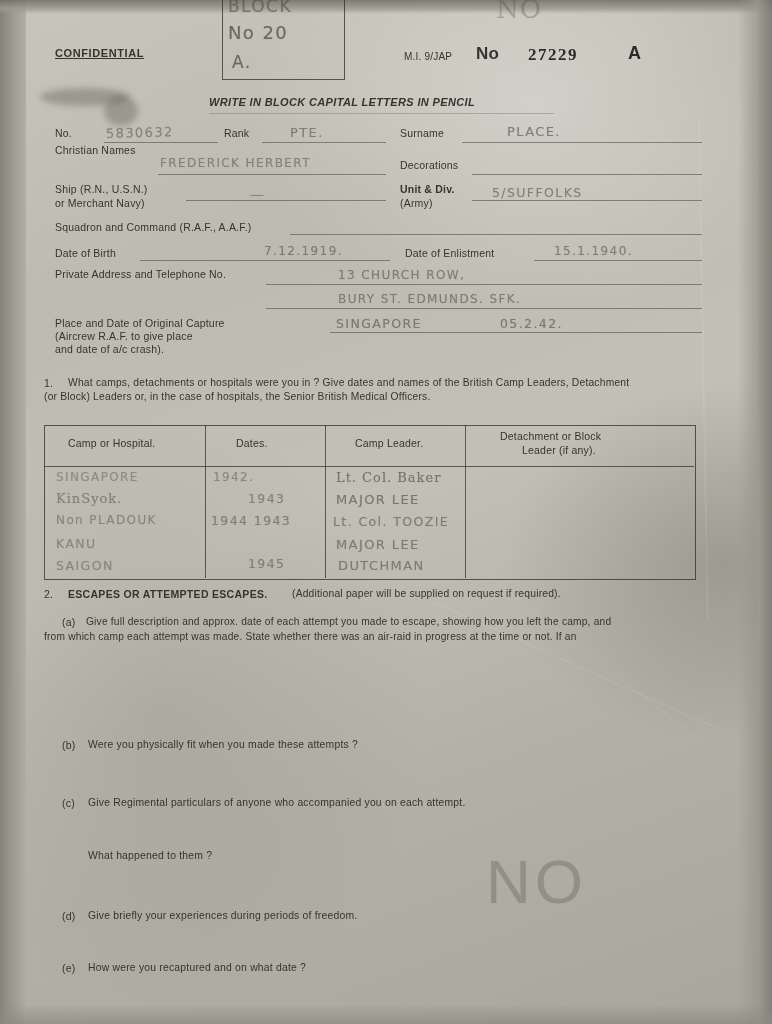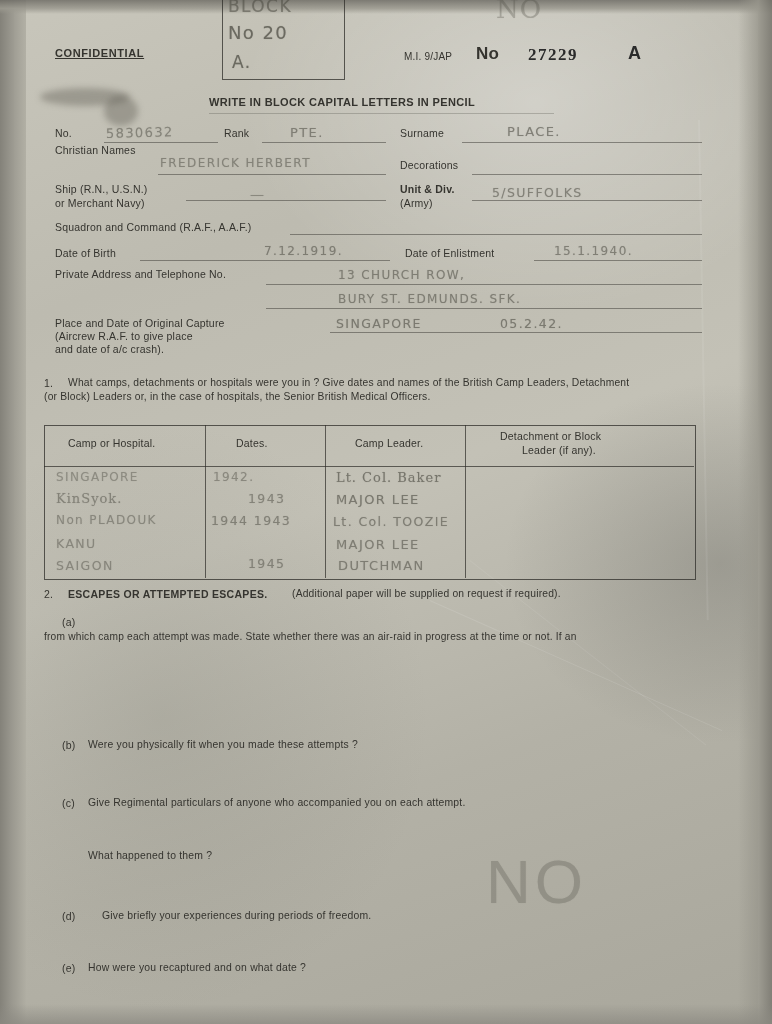--- a/index.html
+++ b/index.html
@@ -137,21 +137,21 @@
   <div class="box" style="left:222px; top:-6px; width:121px; height:84px;"></div>
   <div class="hw hw-b" style="left:228px; top:-4px; font-size:17px; opacity:.55;">BLOCK</div>
   <div class="hw hw-b" style="left:228px; top:22px; font-size:18px; opacity:.72;">No 20</div>
   <div class="hw hw-b" style="left:232px; top:52px; font-size:17px; opacity:.72;">A.</div>
 
   <div class="t lbl" style="left:404px; top:52px; font-size:10px;">M.I. 9/JAP</div>
   <div class="t lbl bold" style="left:476px; top:45px; font-size:17px;">No</div>
   <div class="t bold" style="left:528px; top:46px; font-size:17px; letter-spacing:1.5px; font-family:'Liberation Serif', serif;">27229</div>
   <div class="t bold" style="left:628px; top:44px; font-size:18px;">A</div>
 
-  <div class="t lbl bold" style="left:209px; top:97px; font-size:11px; letter-spacing:.35px;">WRITE IN BLOCK CAPITAL LETTERS IN PENCIL</div>
+  <div class="t lbl bold" style="left:209px; top:97px; font-size:11px; letter-spacing:.35px;font-style:italic;">WRITE IN BLOCK CAPITAL LETTERS IN PENCIL</div>
   <div class="rule" style="left:209px; top:113px; width:345px; height:1px; opacity:.5;"></div>
 
   <div class="t lbl" style="left:55px; top:128px;">No.</div>
   <div class="rule" style="left:104px; top:142px; width:114px;"></div>
   <div class="hw hw-b" style="left:106px; top:126px; font-size:13px; opacity:.5; transform:rotate(-1.5deg);">5830632</div>
 
   <div class="t lbl" style="left:224px; top:128px;">Rank</div>
   <div class="rule" style="left:262px; top:142px; width:124px;"></div>
   <div class="hw hw-b" style="left:290px; top:125px; font-size:13px; opacity:.55;">PTE.</div>
 
@@ -239,32 +239,33 @@
     <div class="hw hw-b" style="left:56px; top:558px; font-size:12.5px; opacity:.45;">SAIGON</div>
     <div class="hw hw-b" style="left:248px; top:556px; font-size:12.5px; opacity:.5;">1945</div>
     <div class="hw hw-b" style="left:338px; top:558px; font-size:13px; opacity:.55;">DUTCHMAN</div>
   </div>
 
   <div class="t lbl" style="left:44px; top:589px;">2.</div>
   <div class="t lbl bold" style="left:68px; top:589px; font-size:10.5px; letter-spacing:.3px;">ESCAPES OR ATTEMPTED ESCAPES.</div>
   <div class="t lbl" style="left:292px; top:589px; font-size:10.3px;">(Additional paper will be supplied on request if required).</div>
 
   <div class="t lbl" style="left:62px; top:617px;">(a)</div>
+  <div class="t lbl" style="left:86px; top:617px; font-size:10.2px;">Give full description and approx. date of each attempt you made to escape, showing how you left the camp, and</div>
   <div class="t lbl" style="left:44px; top:632px; font-size:10.2px;">from which camp each attempt was made.   State whether there was an air-raid in progress at the time or not.   If an</div>
 
   <div class="t lbl" style="left:62px; top:740px;">(b)</div>
   <div class="t lbl" style="left:88px; top:740px; font-size:10.4px;">Were you physically fit when you made these attempts ?</div>
 
   <div class="t lbl" style="left:62px; top:798px;">(c)</div>
   <div class="t lbl" style="left:88px; top:798px; font-size:10.4px;">Give Regimental particulars of anyone who accompanied you on each attempt.</div>
 
   <div class="t lbl" style="left:88px; top:851px; font-size:10.4px;">What happened to them ?</div>
 
   <div class="t lbl" style="left:62px; top:911px;">(d)</div>
-  <div class="t lbl" style="left:88px; top:911px; font-size:10.4px;margin-left:14px;">Give briefly your experiences during periods of freedom.</div>
+  <div class="t lbl" style="left:88px; top:911px; font-size:10.4px;">Give briefly your experiences during periods of freedom.</div>
 
   <div class="t lbl" style="left:62px; top:963px;">(e)</div>
   <div class="t lbl" style="left:88px; top:963px; font-size:10.4px;">How were you recaptured and on what date ?</div>
 
   <div class="hw" style="left:486px; top:846px; font-size:62px; opacity:.28; letter-spacing:4px; font-family:'Liberation Sans', sans-serif;">NO</div>
   <div class="hw" style="left:496px; top:-6px; font-size:26px; opacity:.3;">NO</div>
 
 </div>
 
 </body></html>

